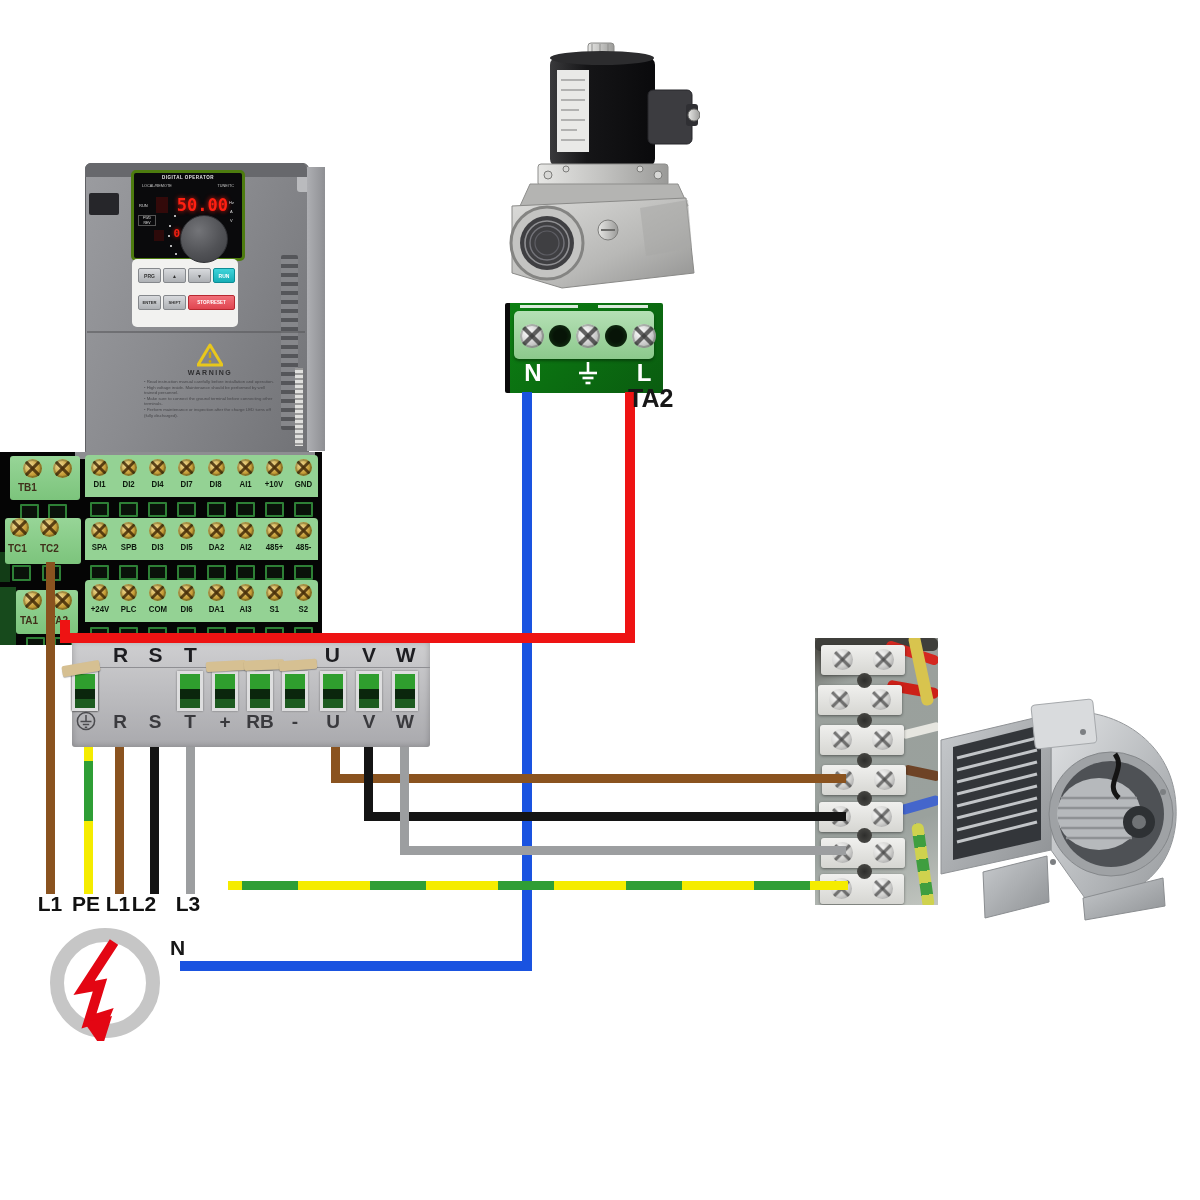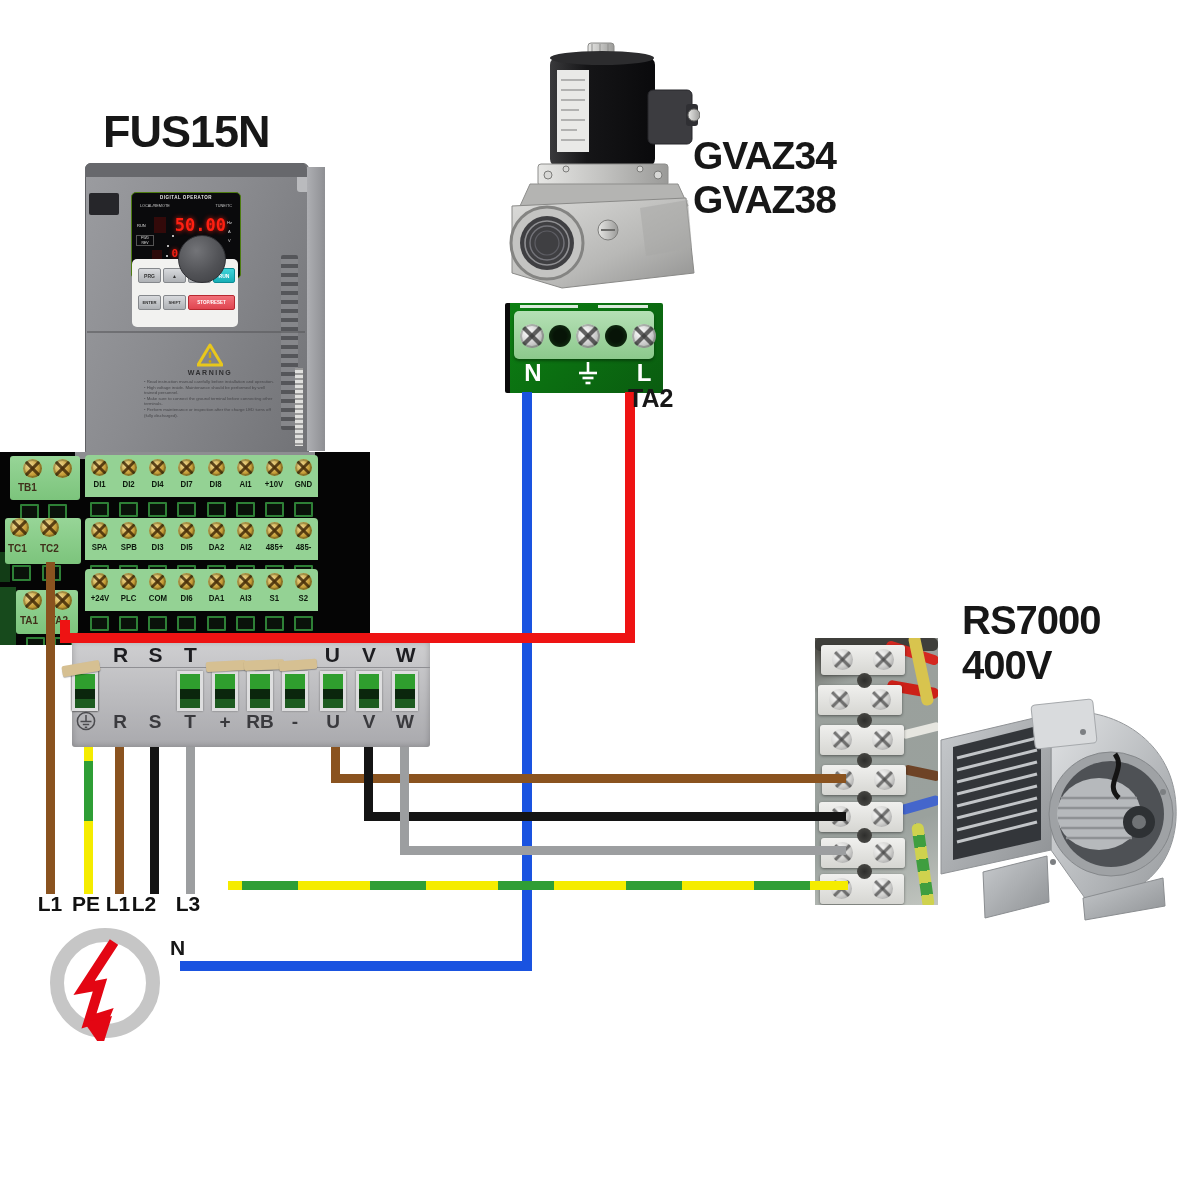--- a/index.html
+++ b/index.html
@@ -30,21 +30,21 @@
   .vfd-topband{left:0;top:0;width:222px;height:14px;border-radius:6px 6px 0 0;background:#67686c;}
   .vfd-flange{left:222px;top:4px;width:18px;height:284px;background:linear-gradient(90deg,#aeafb3,#8e8f93);}
   .vfd-tab{left:212px;top:5px;width:28px;height:24px;background:#babbbe;border-radius:3px;}
   .vfd-hole{left:222px;top:11px;width:9px;height:9px;border-radius:50%;background:#f4f4f4;border:2px solid #7f8084;}
   .vfd-vents{left:196px;top:92px;width:17px;height:175px;border-radius:2px;
     background:repeating-linear-gradient(180deg,#55565a 0 4px,#86878b 4px 9px);}
   .vfd-plate{left:4px;top:30px;width:30px;height:22px;background:#26262a;border-radius:2px;}
   .vfd-seam{left:2px;top:168px;width:218px;height:2px;background:rgba(90,90,94,.6);}
   .vfd-sticker{left:210px;top:205px;width:8px;height:78px;background:
     repeating-linear-gradient(180deg,#9a9a9a 0 2px,#e0e0de 2px 5px);}
-  .vfd-panel{left:46px;top:29px;width:108px;height:85px;background:#0a0a0c;border-radius:5px;border:1px solid #4d7c0f;}
+  .vfd-panel{left:46px;top:7px;width:108px;height:85px;background:#0a0a0c;border-radius:5px;border:3px solid #4d7c0f;}
   .vfd-h{left:0;top:2px;width:108px;text-align:center;font-size:4.5px;font-weight:bold;color:#e8e8e8;letter-spacing:.5px;}
   .vfd-lr{left:8px;top:11px;font-size:3.8px;color:#c8c8c8;}
   .vfd-tt{right:8px;top:11px;font-size:3.8px;color:#c8c8c8;}
   .vfd-runled{left:5px;top:30px;font-size:4px;color:#ddd;}
   .vfd-fwd{left:4px;top:42px;width:16px;font-size:3.5px;line-height:4.5px;color:#ddd;border:0.5px solid #555;text-align:center;}
   .ghost1{left:22px;top:24px;width:12px;height:16px;background:rgba(130,12,8,.35);}
   .vfd-main{left:34px;top:22px;width:60px;text-align:right;font-family:"DejaVu Sans Mono",monospace;
     font-weight:bold;font-size:17px;color:#ff2012;text-shadow:0 0 5px rgba(255,30,16,.9);}
   .ghost2{left:20px;top:57px;width:10px;height:11px;background:rgba(130,12,8,.3);}
   .vfd-sub{left:32px;top:54px;width:34px;text-align:right;font-family:"DejaVu Sans Mono",monospace;
@@ -57,21 +57,21 @@
   .btn{position:absolute;display:flex;align-items:center;justify-content:center;font-weight:bold;font-size:5px;
     color:#333;border-radius:2px;border:1px solid #85888c;background:linear-gradient(#d8dadd,#aeb1b5);}
   .btn.cy{background:linear-gradient(#3fd4da,#17aeb6);color:#fff;border-color:#0d8d95;}
   .btn.rd{background:linear-gradient(#f17079,#e04550);color:#fff;border-color:#b62830;font-size:4.5px;}
   .vfd-warn{left:55px;top:180px;width:140px;}
   .warn-title{margin-top:2px;text-align:center;font-size:7px;font-weight:bold;color:#2e2e30;letter-spacing:1.5px;}
   .warn-lines{margin:3px 0 0 4px;padding:0;list-style:none;width:134px;}
   .warn-lines li{font-size:4.3px;line-height:5.6px;color:#46464a;}
   .warn-lines li::before{content:"• ";}
   
-  .ctrl{left:0;top:452px;width:322px;height:193px;background:#050505;overflow:hidden;z-index:1;padding-left:48px;}
+  .ctrl{left:0;top:452px;width:322px;height:193px;background:#050505;overflow:hidden;z-index:1;}
   .ctrl .sliver{left:75px;top:0;width:240px;height:7px;background:#8d8e91;}
   .pcb1{left:0;top:135px;width:16px;height:58px;background:#174a1c;}
   .pcb2{left:0;top:100px;width:10px;height:30px;background:#123c16;}
   .gblock{position:absolute;background:linear-gradient(180deg,#97d597,#7cc47c);border-radius:3px;}
   .gb-label{position:absolute;font-weight:bold;font-size:10px;color:#40301a;}
   .gslot{position:absolute;width:15px;height:12px;background:#0a120a;border:2px solid #2e8036;border-radius:1px;}
   .screw{width:17px;height:17px;border-radius:50%;
     background:
       linear-gradient(45deg,transparent 42%,rgba(70,45,8,.85) 46% 54%,transparent 58%),
       linear-gradient(-45deg,transparent 42%,rgba(70,45,8,.85) 46% 54%,transparent 58%),
@@ -135,29 +135,20 @@
   .valve{left:500px;top:38px;width:200px;height:255px;z-index:1;}
   .blower{left:933px;top:692px;width:258px;height:232px;z-index:1;}
   .psym{left:48px;top:926px;width:115px;height:115px;z-index:2;}
   .gnd-strip{left:4px;top:70px;width:20px;height:20px;}
 </style>
 </head>
 <body>
 
 <div class="canvas">
 
-  <div class="biglabel" id="lbl-fus">FUS15N</div>
-  <div class="biglabel" id="lbl-gvaz">
-    <div>GVAZ34</div>
-    <div>GVAZ38</div>
-  </div>
-  <div class="biglabel" id="lbl-rs">
-    <div>RS7000</div>
-    <div>400V</div>
-  </div>
   <div class="biglabel" id="lbl-ta2">TA2</div>
   <div class="biglabel" id="lbl-n">N</div>
 
   <div class="abs vfd">
     <div class="abs vfd-body"></div>
     <div class="abs vfd-tab"></div>
     <div class="abs vfd-hole"></div>
     <div class="abs vfd-topband"></div>
     <div class="abs vfd-flange"></div>
     <div class="abs vfd-vents"></div>
@@ -322,21 +313,21 @@
         <div class="screw"></div>
         <div class="tlabel">485+</div>
         <div class="tslot"></div>
       </div>
         <div class="tcell">
         <div class="screw"></div>
         <div class="tlabel">485-</div>
         <div class="tslot"></div>
       </div>
       </div>
-    <div class="trow" style="top:117px">
+    <div class="trow" style="top:128px">
 
     <div class="tcell">
         <div class="screw"></div>
         <div class="tlabel">+24V</div>
         <div class="tslot"></div>
       </div>
         <div class="tcell">
         <div class="screw"></div>
         <div class="tlabel">PLC</div>
         <div class="tslot"></div>

